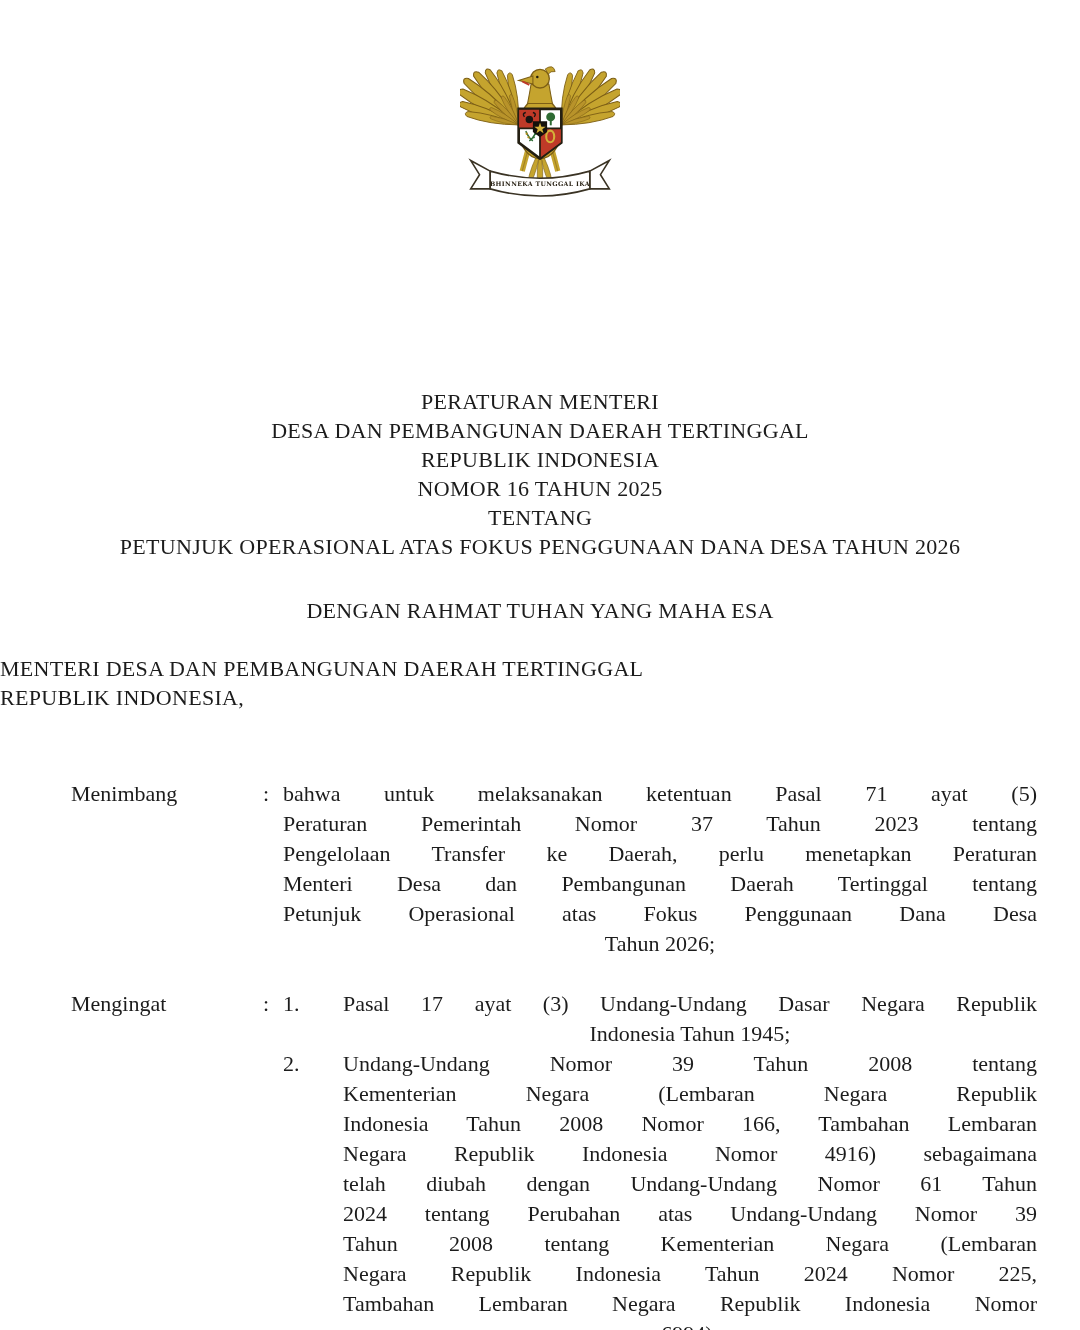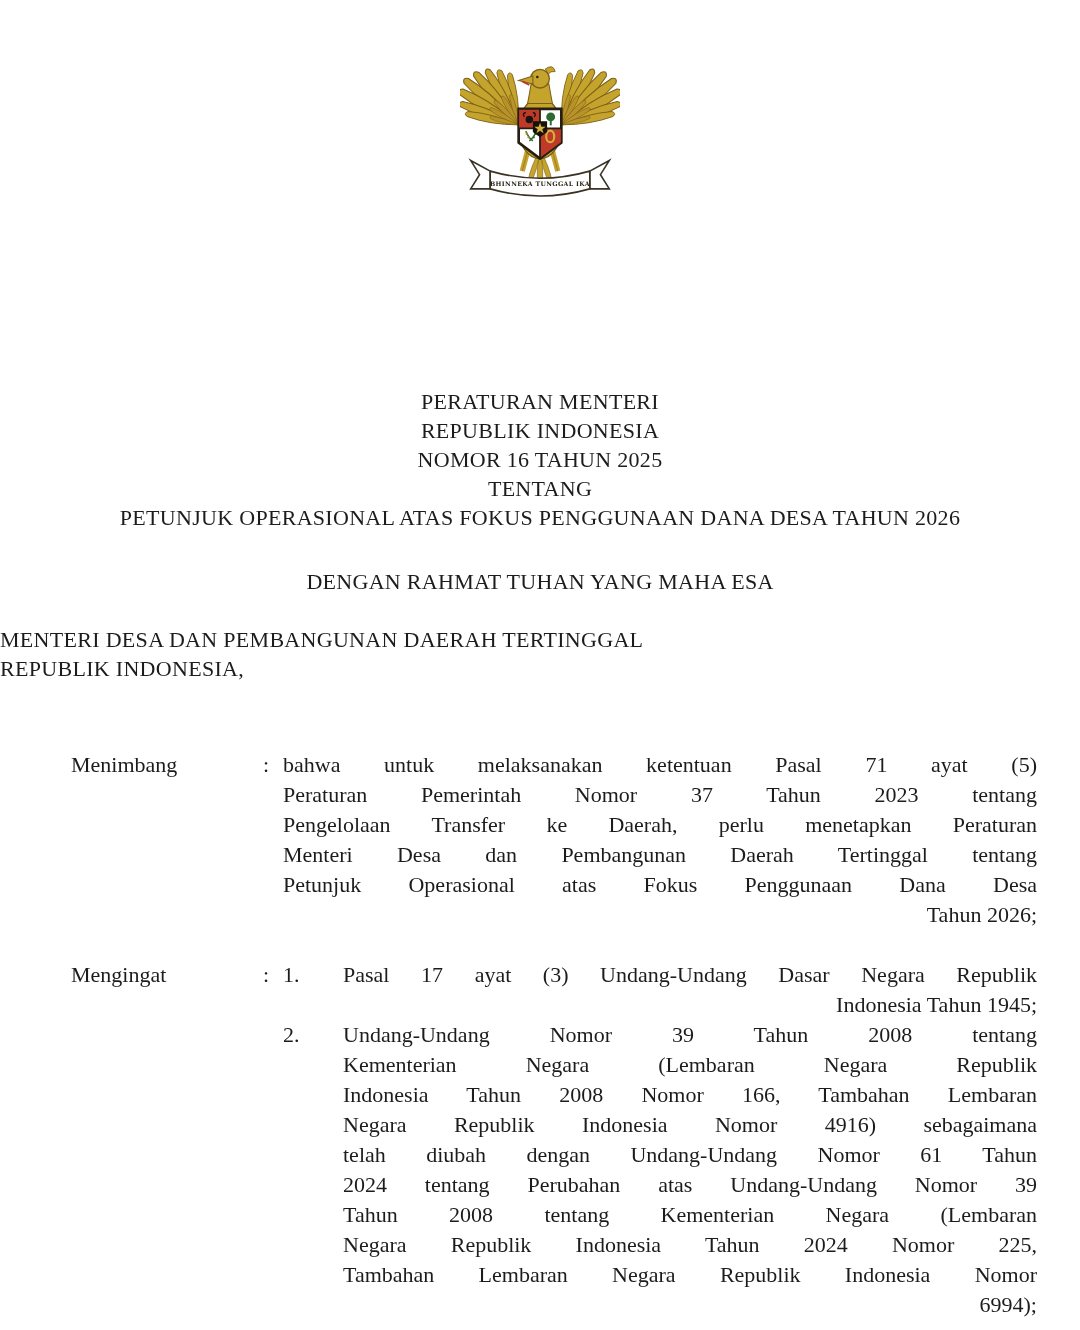--- a/index.html
+++ b/index.html
@@ -34,21 +34,21 @@
     font-size:22px; line-height:30px;
   }
   .clause { display:flex; align-items:flex-start;margin-left:33px; }
   .clause + .clause { margin-top:30px; }
   .c-label { flex:0 0 192px; }
   .c-colon { flex:0 0 20px; }
   .c-content { flex:1 1 auto; min-width:0; }
   .m-item { display:flex; align-items:flex-start; }
   .m-num { flex:0 0 60px; }
   .m-lines { flex:1 1 auto; min-width:0;font-family:Liberation Serif, serif; }
-  .line { text-align:right; }
+  .line { text-align:center; }
   .line.j { text-align:justify; text-align-last:justify; }
 </style>
 </head>
 <body>
 
 <div class="page">
 
   <div class="emblem-wrap">
     <svg viewBox="0 0 180 190" width="160" height="172" xmlns="http://www.w3.org/2000/svg">
       <defs>
@@ -133,20 +133,21 @@
 
       <path d="M34 148 L12 136 L22 152 L12 168 L34 168 Z" fill="#ffffff" stroke="#3a3324" stroke-width="1.8"></path>
       <path d="M146 148 L168 136 L158 152 L168 168 L146 168 Z" fill="#ffffff" stroke="#3a3324" stroke-width="1.8"></path>
       <path d="M34 148 Q90 164 146 148 L146 168 Q90 184 34 168 Z" fill="#ffffff" stroke="#3a3324" stroke-width="1.8"></path>
       <text x="90" y="165" text-anchor="middle" font-size="7" letter-spacing="0.4" fill="#2b2417" font-family="'DejaVu Serif',serif" font-weight="bold">BHINNEKA TUNGGAL IKA</text>
     </svg>
   </div>
 
   <div class="title-block">
     <div>PERATURAN MENTERI</div>
+    <div>DESA DAN PEMBANGUNAN DAERAH TERTINGGAL</div>
     <div>REPUBLIK INDONESIA</div>
     <div>NOMOR 16 TAHUN 2025</div>
     <div>TENTANG</div>
     <div>PETUNJUK OPERASIONAL ATAS FOKUS PENGGUNAAN DANA DESA TAHUN 2026</div>
   </div>
 
   <div class="invocation">DENGAN RAHMAT TUHAN YANG MAHA ESA</div>
 
   <div class="authority">
     <div>MENTERI DESA DAN PEMBANGUNAN DAERAH TERTINGGAL</div>

